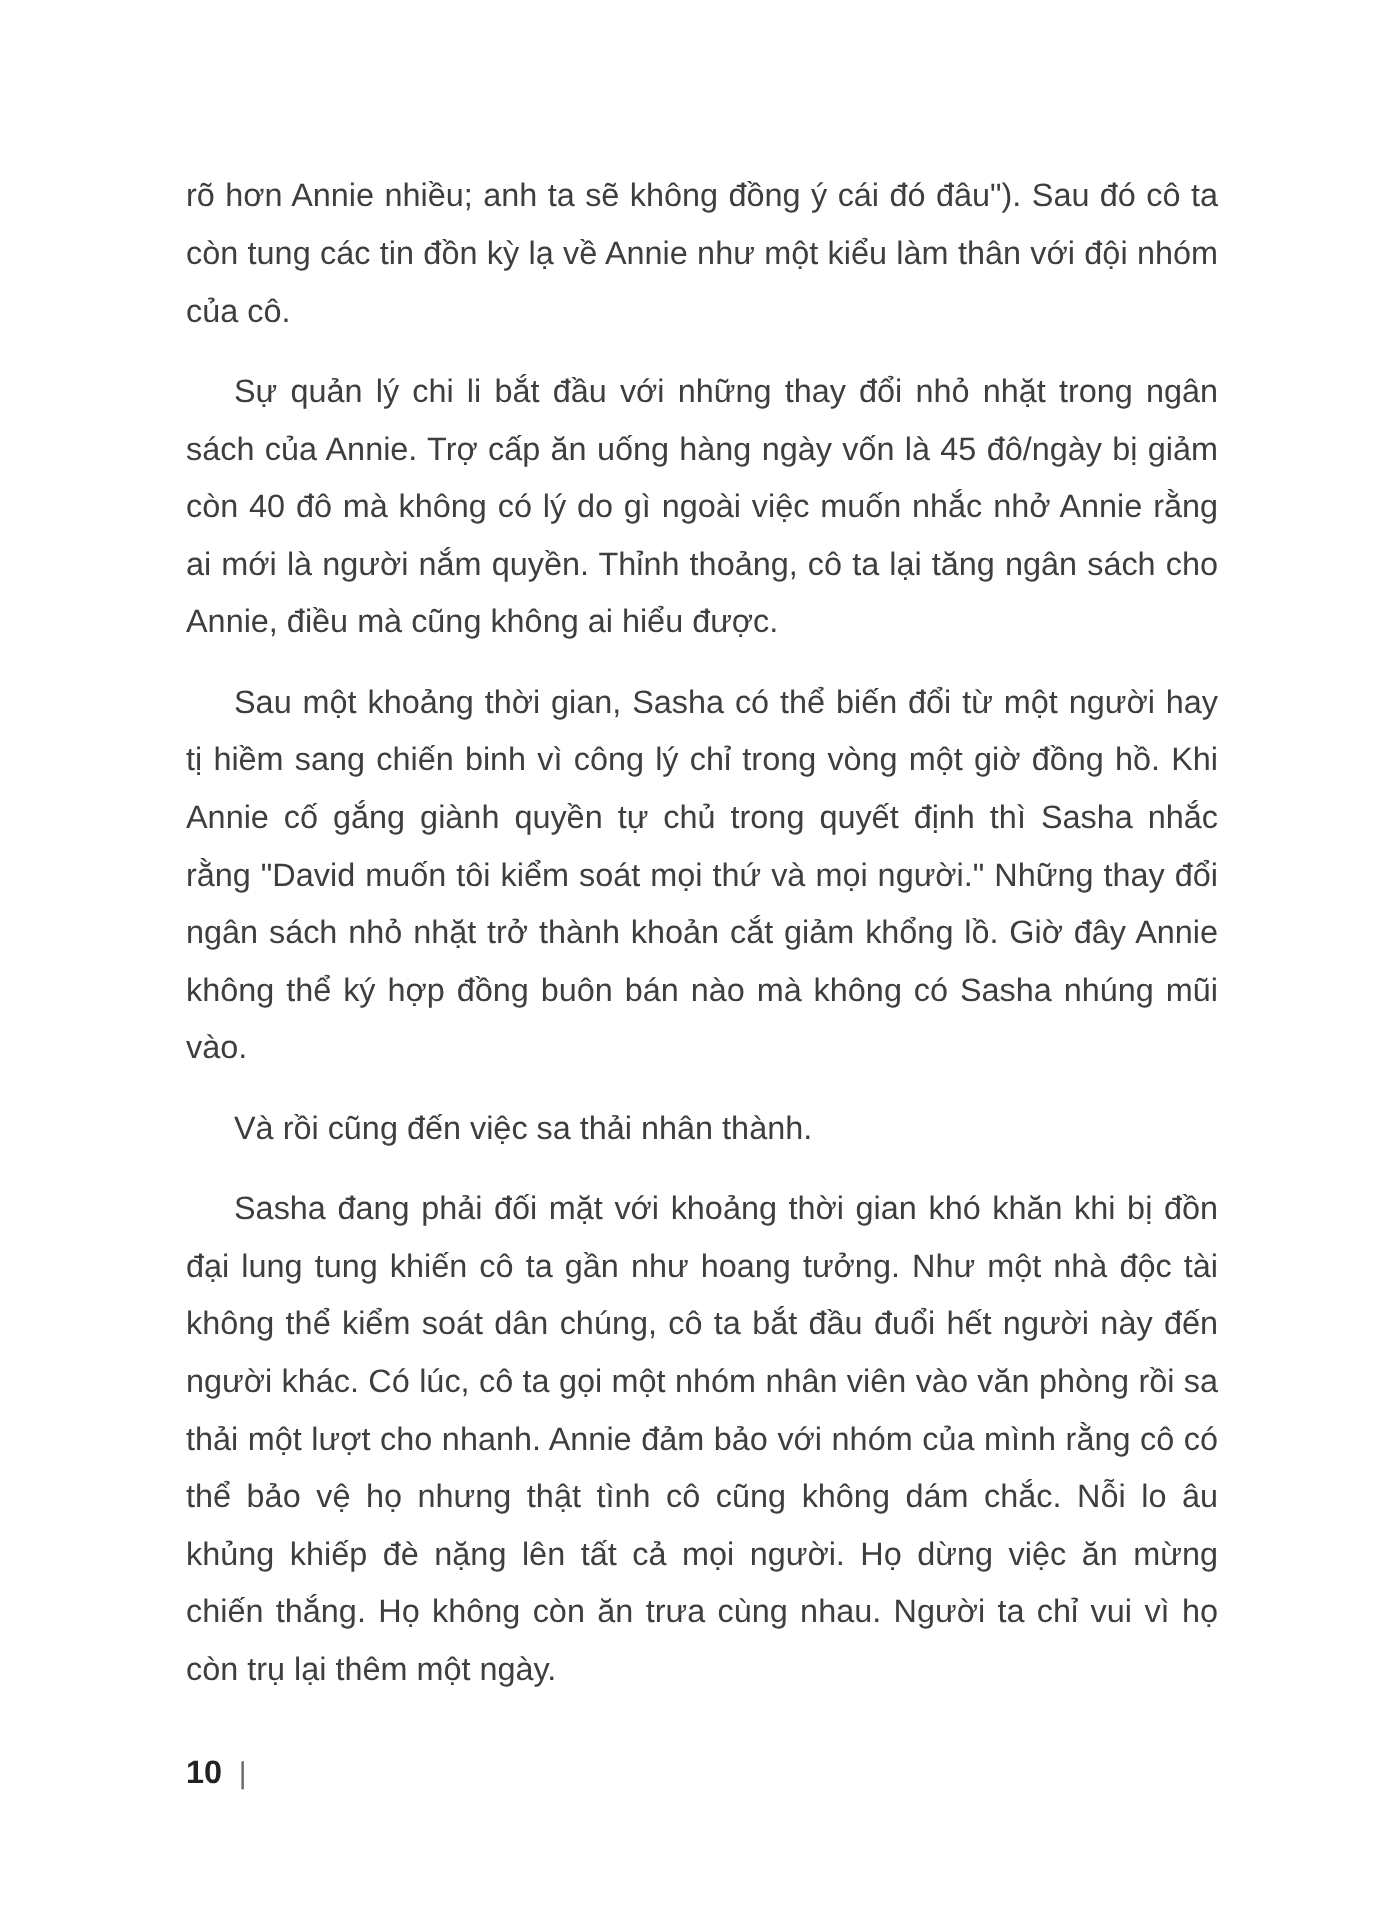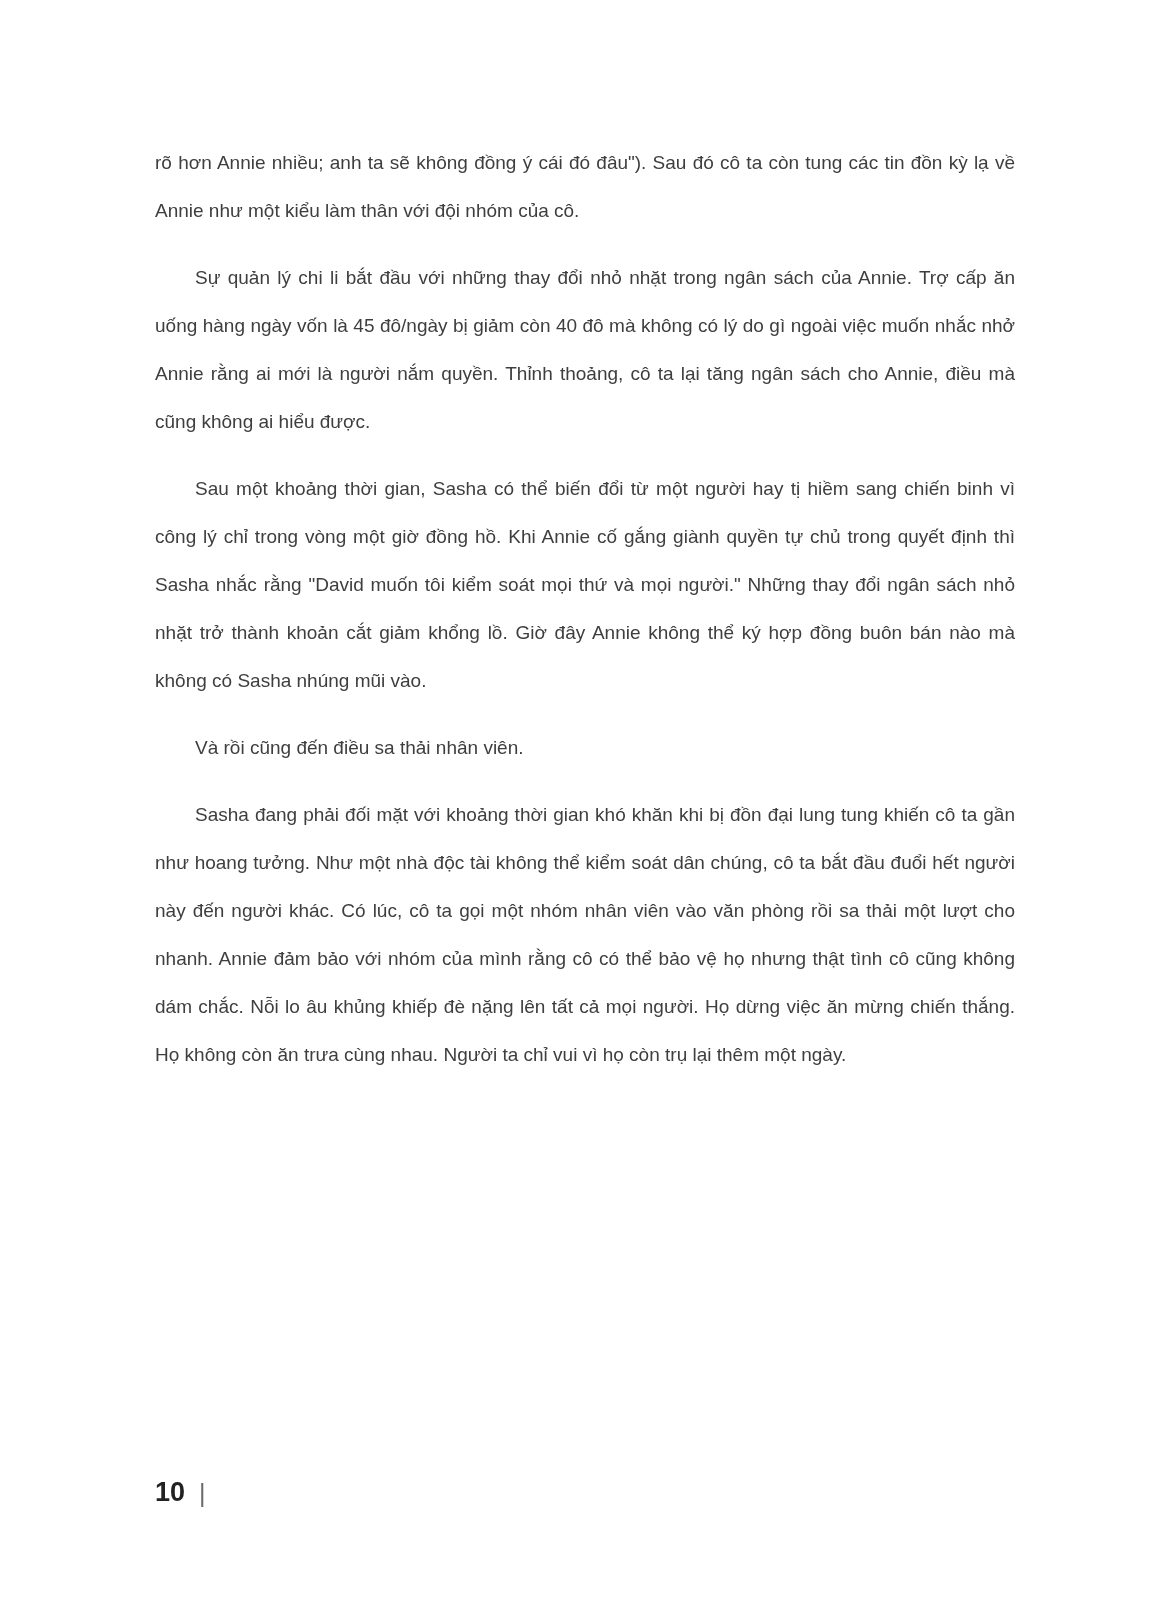--- a/index.html
+++ b/index.html
@@ -14,21 +14,21 @@
     background: #ffffff;
     overflow: hidden;
     font-family: "Liberation Sans", sans-serif;
     color: #3e3e3e;
   }
   .body-text {
     position: absolute;
     left: 155px;
     top: 139px;
     width: 860px;
-    font-size: 19px;
+    font-size: 27px;
     line-height: 48px;
     text-align: justify;
     text-justify: inter-word;
   }
   .para {
     margin: 0 0 19px 0;
   }
   .para.indent {
     text-indent: 40px;
   }
@@ -37,21 +37,20 @@
   .page-footer {
     position: absolute;
     left: 155px;
     top: 1462px;
     display: flex;
     align-items: flex-end;
     gap: 14px;
     font-size: 25px;
     color: #3a3a3a;
     white-space: nowrap;
-    margin-top: 15px;
   }
   .pagenum {
     font-weight: 700;
     font-size: 27px;
     color: #222222;
   }
   .sep {
     color: #6a6a6a;
     font-weight: 400;
     font-size: 25px;
@@ -62,21 +61,21 @@
 </style>
 </head>
 <body>
 
 <div class="page">
 
   <main class="body-text" id="paragraphs">
       <p class="para"><span class="run">rõ hơn Annie nhiều; anh ta sẽ không đồng ý cái đó đâu"). Sau đó cô ta còn tung các tin đồn kỳ lạ về Annie như một kiểu làm thân với đội nhóm của cô.</span></p>
       <p class="para indent"><span class="run">Sự quản lý chi li bắt đầu với những thay đổi nhỏ nhặt trong ngân sách của Annie. Trợ cấp ăn uống hàng ngày vốn là 45 đô/ngày bị giảm còn 40 đô mà không có lý do gì ngoài việc muốn nhắc nhở Annie rằng ai mới là người nắm quyền. Thỉnh thoảng, cô ta lại tăng ngân sách cho Annie, điều mà cũng không ai hiểu được.</span></p>
       <p class="para indent"><span class="run">Sau một khoảng thời gian, Sasha có thể biến đổi từ một người hay tị hiềm sang chiến binh vì công lý chỉ trong vòng một giờ đồng hồ. Khi Annie cố gắng giành quyền tự chủ trong quyết định thì Sasha nhắc rằng "David muốn tôi kiểm soát </span><span class="run-italic">mọi thứ</span><span class="run"> và </span><span class="run-italic">mọi người.</span><span class="run">" Những thay đổi ngân sách nhỏ nhặt trở thành khoản cắt giảm khổng lồ. Giờ đây Annie không thể ký hợp đồng buôn bán nào mà không có Sasha nhúng mũi vào.</span></p>
-      <p class="para indent"><span class="run">Và rồi cũng đến điều sa thải nhân viên.</span></p>
+      <p class="para indent"><span class="run">Và rồi cũng đến việc sa thải nhân thành.</span></p>
       <p class="para indent"><span class="run">Sasha đang phải đối mặt với khoảng thời gian khó khăn khi bị đồn đại lung tung khiến cô ta gần như hoang tưởng. Như một nhà độc tài không thể kiểm soát dân chúng, cô ta bắt đầu đuổi hết người này đến người khác. Có lúc, cô ta gọi một nhóm nhân viên vào văn phòng rồi sa thải một lượt cho nhanh. Annie đảm bảo với nhóm của mình rằng cô có thể bảo vệ họ nhưng thật tình cô cũng không dám chắc. Nỗi lo âu khủng khiếp đè nặng lên tất cả mọi người. Họ dừng việc ăn mừng chiến thắng. Họ không còn ăn trưa cùng nhau. Người ta chỉ vui vì họ còn trụ lại thêm một ngày.</span></p>
     </main>
 
   <footer class="page-footer">
     <span class="pagenum">10</span>
     <span class="sep">|</span>
   </footer>
 
 </div>
 

